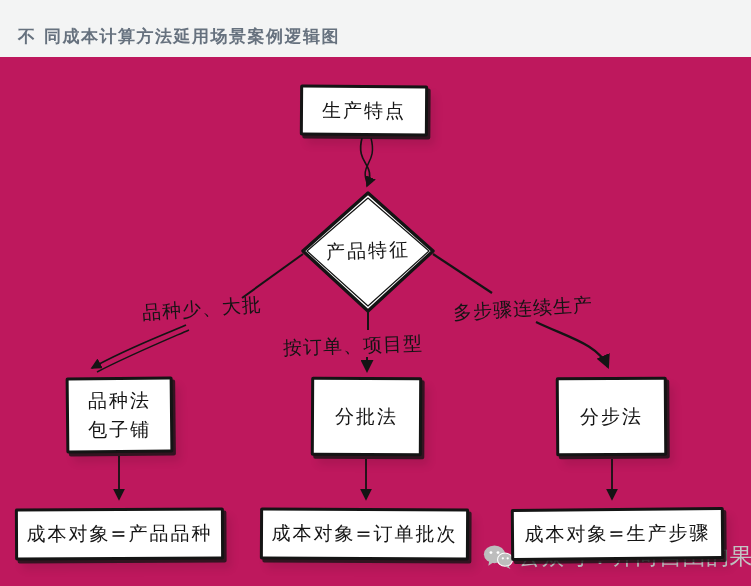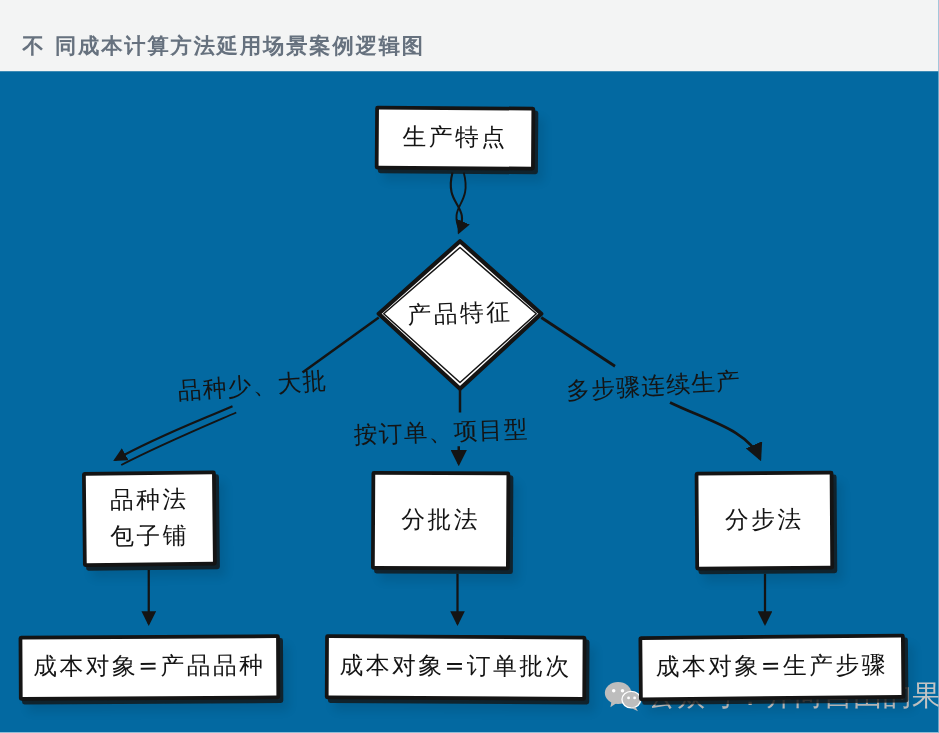--- a/index.html
+++ b/index.html
@@ -1,21 +1,21 @@
 <!DOCTYPE html>
 <html><head>
 <meta charset="utf-8">
 <style>
   * { margin: 0; padding: 0; box-sizing: border-box; }
   html, body { background: #ffffff; }
   #stage {
     position: relative;
     width: 751px;
     height: 586px;
-    background: #0369a1;
+    background: #be185d;
     overflow: hidden;
     font-family: "DejaVu Sans", sans-serif;
   }
   
   .header {
     position: absolute;
     left: 0; top: 0;
     width: 751px; height: 57px;
     background: #f3f4f4;
   }
@@ -46,21 +46,21 @@
     flex-direction: column;
     align-items: center;
     justify-content: center;
     text-align: center;
     color: #141414;
     box-shadow: 2.5px 3px 0 0 rgba(20,20,20,0.8), 7px 9px 8px rgba(0,0,0,0.10);
   }
   .hbox .line { display: block; font-size: 19px; line-height: 1.55; letter-spacing: 2px; }
   .box-top    { left: 300px; top: 85px;  width: 128px; height: 51px; transform: rotate(0.4deg); }
   .box-m-left { left: 66px;  top: 377px; width: 107px; height: 76px; transform: rotate(-0.6deg); }
-  .box-m-mid  { left: 297px; top: 377px; width: 111px; height: 79px; transform: rotate(0.3deg); }
+  .box-m-mid  { left: 311px; top: 377px; width: 111px; height: 79px; transform: rotate(0.3deg); }
   .box-m-right{ left: 556px; top: 377px; width: 111px; height: 79px; transform: rotate(-0.4deg); text-align: right; }
   .box-b-left { left: 15px;  top: 508px; width: 209px; height: 52px; transform: rotate(-0.3deg); }
   .box-b-mid  { left: 260px; top: 508px; width: 209px; height: 52px; transform: rotate(0.3deg); }
   .box-b-right{ left: 511px; top: 508px; width: 213px; height: 52px; transform: rotate(-0.5deg); }
   
   .diamond-label {
     position: absolute;
     z-index: 2;
     left: 303px; top: 238px; width: 130px;
     text-align: center;

